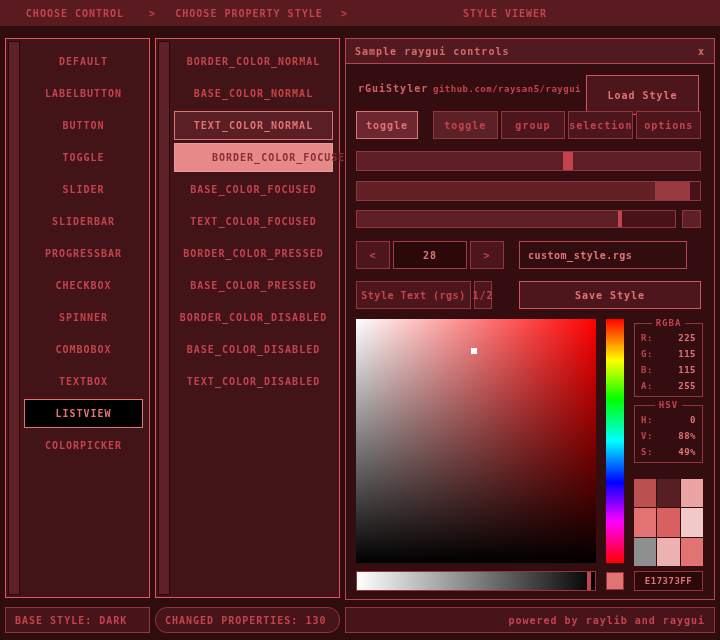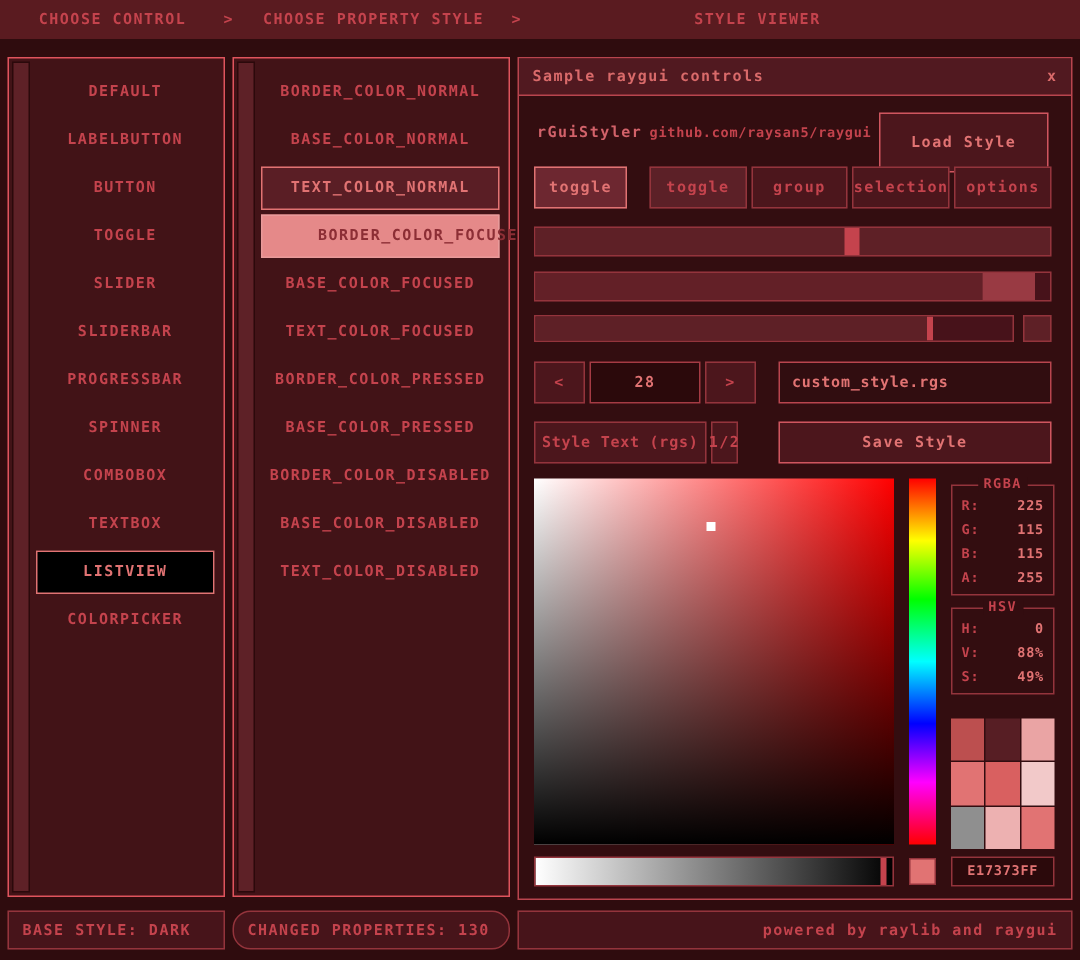--- a/index.html
+++ b/index.html
@@ -114,20 +114,21 @@
         <div class="thumb"></div>
       </div>
     <ul class="list">
       <li>DEFAULT</li>
       <li>LABELBUTTON</li>
       <li>BUTTON</li>
       <li>TOGGLE</li>
       <li>SLIDER</li>
       <li>SLIDERBAR</li>
       <li>PROGRESSBAR</li>
+      <li>CHECKBOX</li>
       <li>SPINNER</li>
       <li>COMBOBOX</li>
       <li>TEXTBOX</li>
       <li class="selected">LISTVIEW</li>
       <li>COLORPICKER</li>
     </ul>
   </aside>
 
   <aside class="panel mid">
     <div class="vscroll">
@@ -176,21 +177,21 @@
     </div>
     <div class="track" style="left:10px;top:171px;width:320px;height:18px;">
       <div class="fill" style="width:82%;"></div>
       <div class="tick" style="left:82%;"></div>
     </div>
     <div class="track" style="left:336px;top:171px;width:19px;height:18px;background:#5e2026;"></div>
 
     <button class="btn" style="left:10px;top:202px;width:34px;height:28px;">&lt;</button>
     <div class="valuebox" style="left:47px;top:202px;width:74px;height:28px;">28</div>
     <button class="btn" style="left:124px;top:202px;width:34px;height:28px;">&gt;</button>
-    <div class="textbox" style="left:173px;top:202px;width:182px;height:28px;">custom_style.rgs</div>
+    <div class="textbox" style="left:173px;top:202px;width:168px;height:28px;">custom_style.rgs</div>
 
     <button class="btn" style="left:10px;top:242px;width:115px;height:28px;letter-spacing:0.5px;">Style Text (rgs)</button>
     <button class="btn" style="left:128px;top:242px;width:18px;height:28px;">1/2</button>
     <button class="btn bright" style="left:173px;top:242px;width:182px;height:28px;">Save Style</button>
 
     <div class="sv-square">
       <div class="sv-cursor"></div>
     </div>
     <div class="hue-bar"></div>
 

